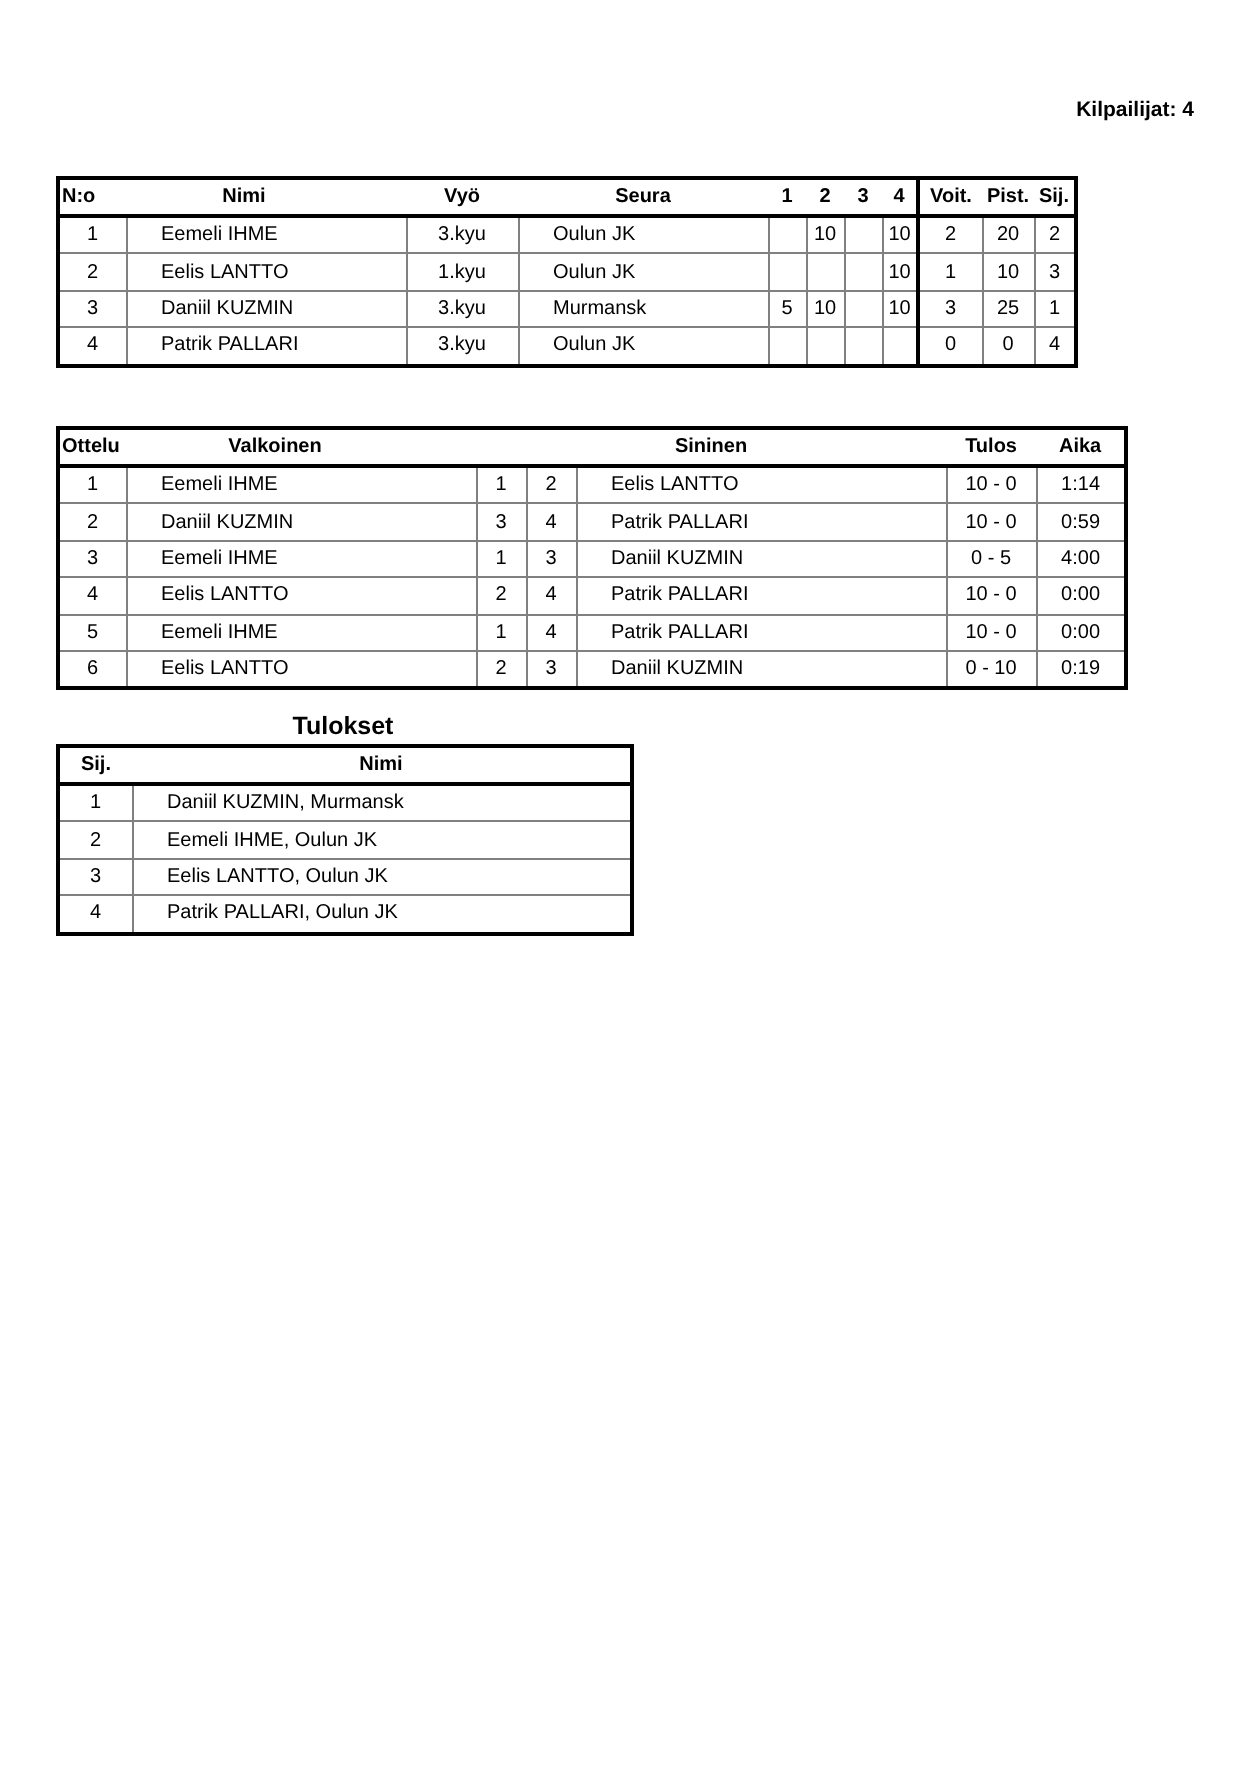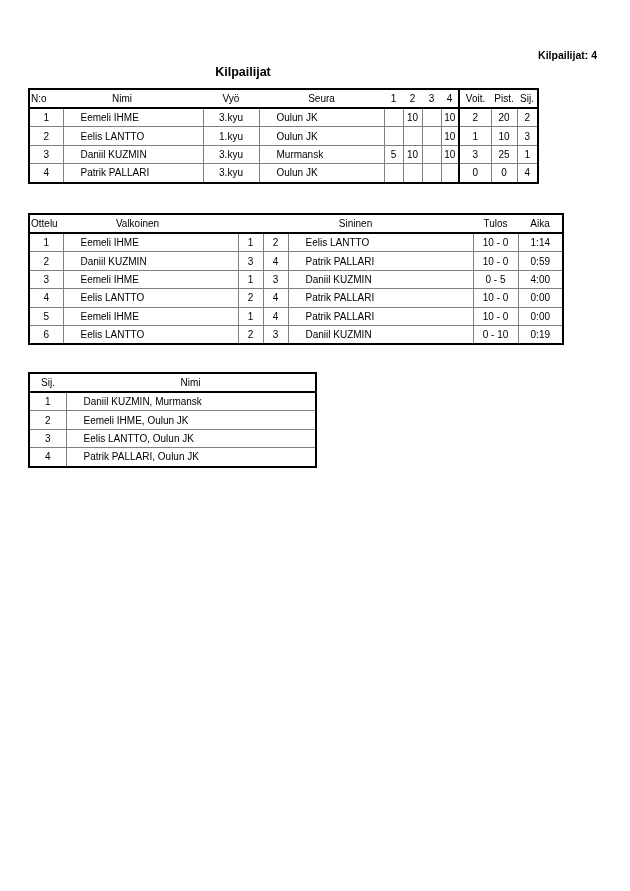--- a/index.html
+++ b/index.html
@@ -24,42 +24,41 @@
 
   table.tbl {
     position:absolute; border-collapse:collapse; table-layout:fixed;
     background:#ffffff; border:2px solid #000000; font-size:10px;
   }
   .t-competitors { left:28px; top:88px;  width:509px; }
   .t-matches     { left:28px; top:213px; width:534px; }
   .t-results     { left:28px; top:372px; width:287px; }
 
   .tbl th {
-    font-size:10px; font-weight:normal; text-align:center; vertical-align:middle;
+    font-size:10px; font-weight:bold; text-align:center; vertical-align:middle;
     border:0 solid transparent; border-bottom:2px solid #000000;
     height:17px; padding:0; overflow:hidden; white-space:nowrap;
   }
   .tbl td {
     border:1px solid #808080; height:17.4px; vertical-align:middle;
     padding:0; overflow:hidden; white-space:nowrap; text-align:center;
   }
   .tbl td.l, .tbl th.l { text-align:left; padding-left:17px; }
   .tbl th.hl { text-align:left; padding-left:1px; }
   .thickL { border-left:2px solid #000000 !important; }
   .shift-a { position:relative; left:-11px; display:inline-block; }
   .shift-b { position:relative; left:-13px; display:inline-block; }
 </style>
 </head>
 <body>
 
 <div class="page">
 
   <div class="count">Kilpailijat: 4</div>
 
-  <div class="heading heading-competitors">Kilpailijat</div>
   <table class="tbl t-competitors">
     <colgroup>
       <col style="width:34px">
         <col style="width:140px">
         <col style="width:56px">
         <col style="width:125px">
       <col style="width:19px">
         <col style="width:19px">
         <col style="width:19px">
         <col style="width:18px">
@@ -208,20 +207,21 @@
         <td class="l">Eelis LANTTO</td>
         <td>2</td>
         <td>3</td>
         <td class="l">Daniil KUZMIN</td>
         <td>0 - 10</td>
         <td>0:19</td>
       </tr>
     </tbody>
   </table>
 
+  <div class="heading heading-results">Tulokset</div>
   <table class="tbl t-results">
     <colgroup>
       <col style="width:37px">
         <col style="width:250px">
     </colgroup>
     <thead>
       <tr>
         <th>Sij.</th>
         <th>Nimi</th>
       </tr>

